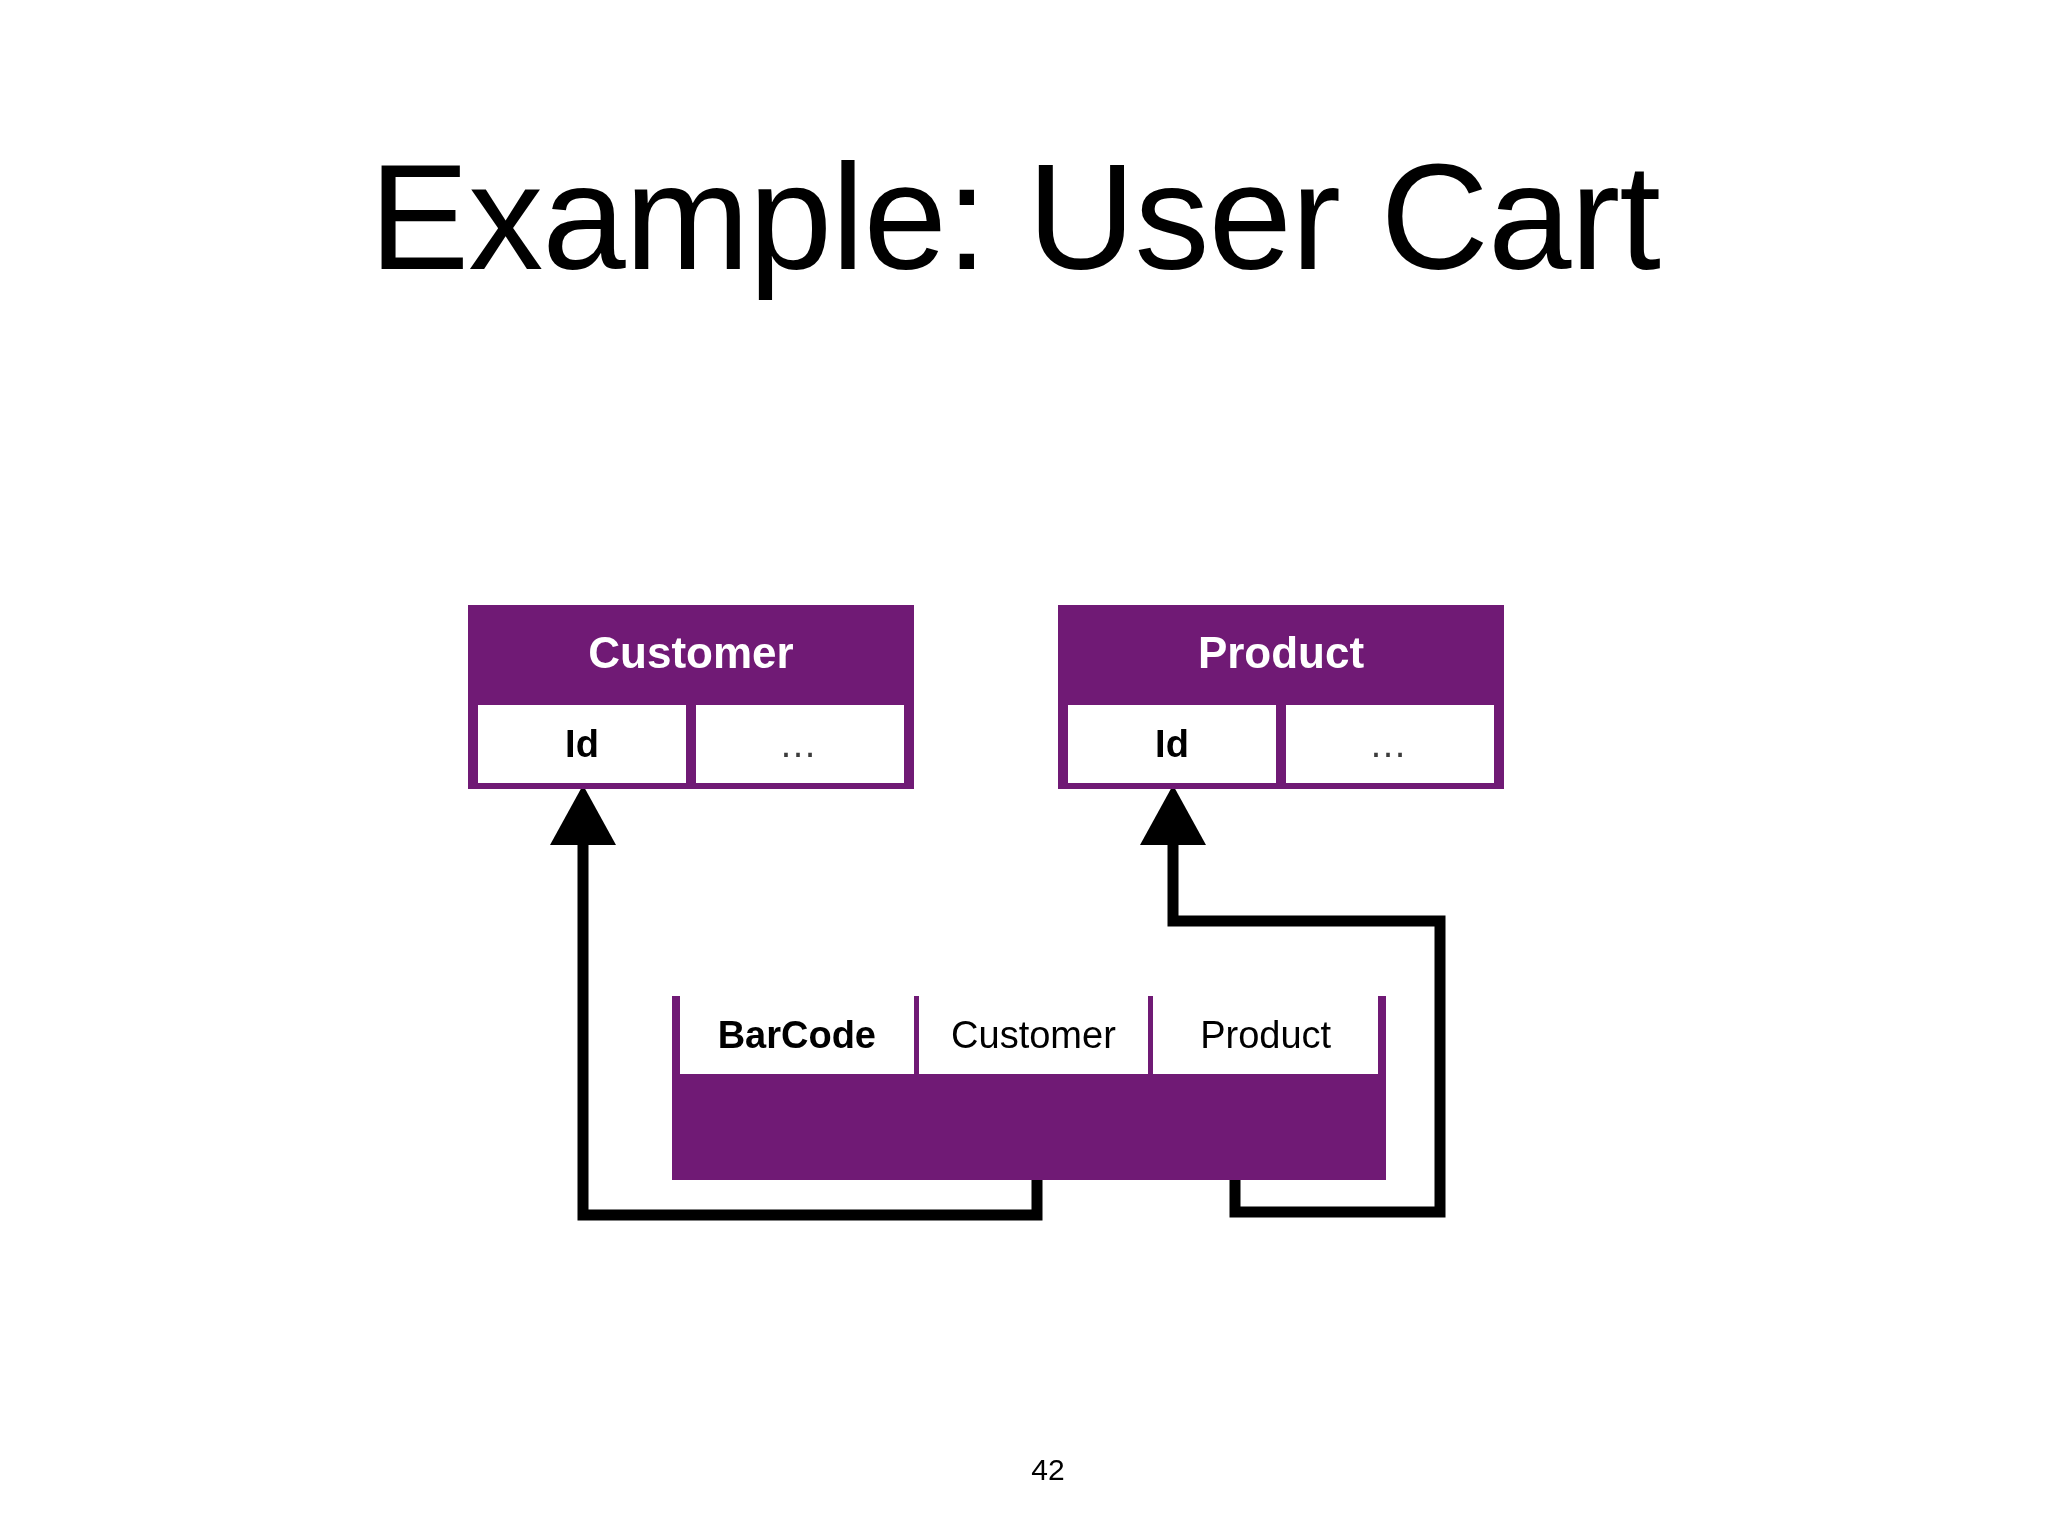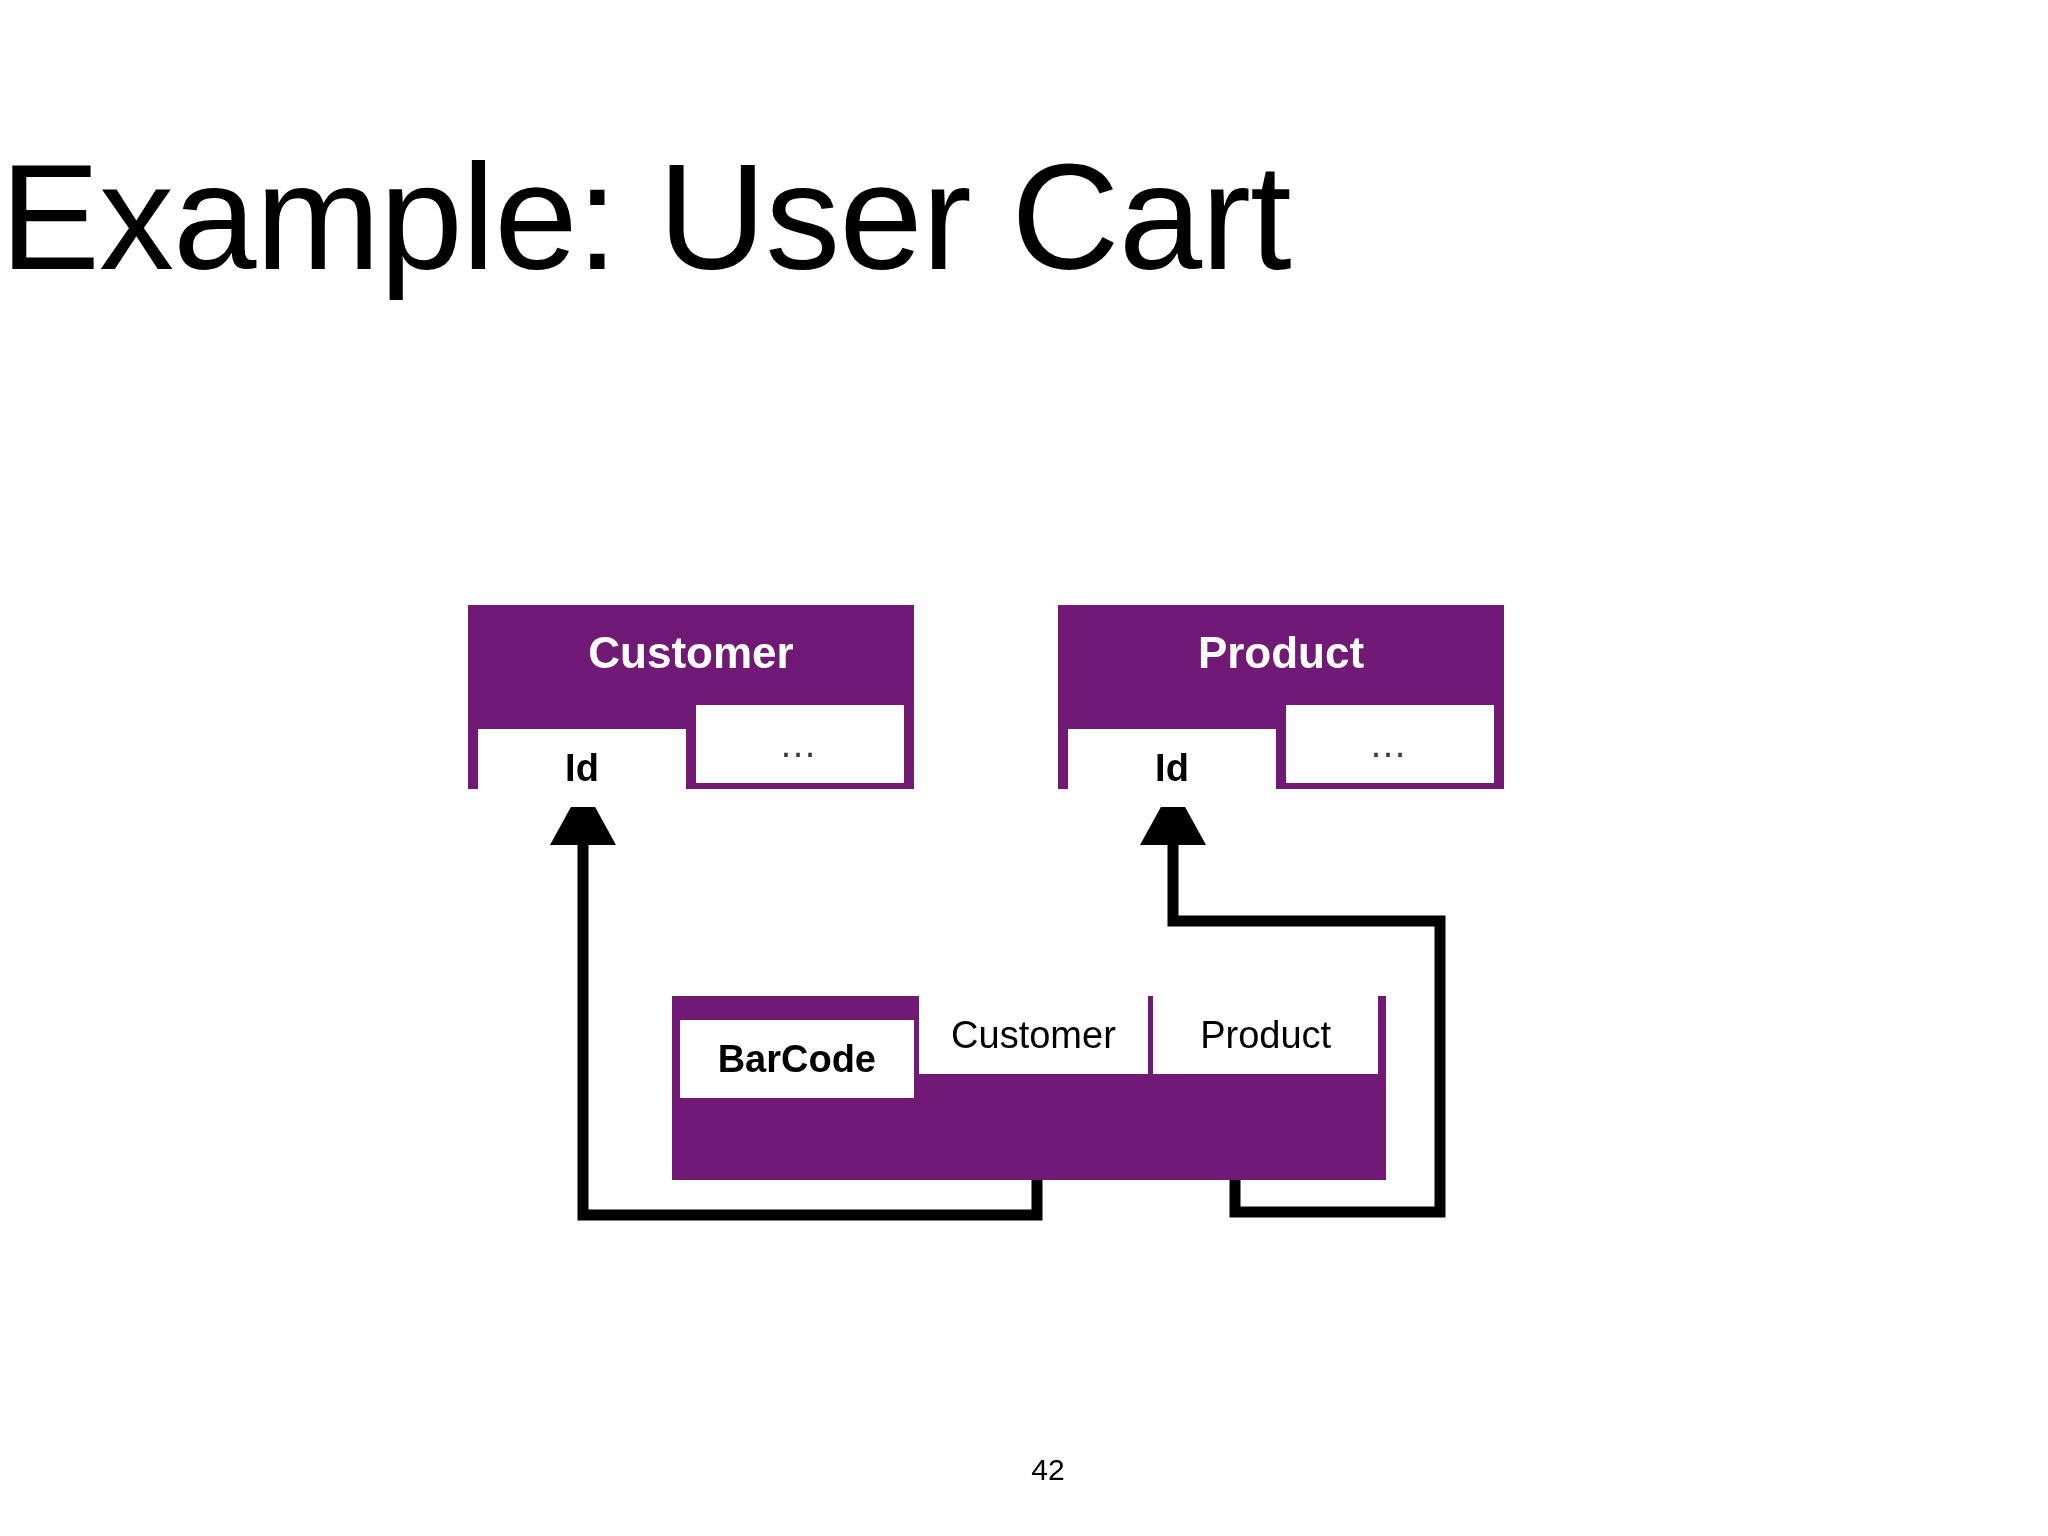--- a/index.html
+++ b/index.html
@@ -16,21 +16,21 @@
     font-family: "Liberation Sans", sans-serif;
     color: #000000;
   }
 
   
   .slide-title {
     position: absolute;
     left: 0;
     top: 142px;
     width: 1660px;
-    text-align: left;
+    text-align: right;
     font-family: "Liberation Sans", sans-serif;
     font-weight: 300;
     font-size: 150px;
     line-height: 1.0;
     letter-spacing: -1px;
     color: #000000;
     white-space: nowrap;
   }
 
   
@@ -75,21 +75,20 @@
     justify-content: center;
     text-align: center;
     white-space: nowrap;
     font-family: "Liberation Sans", sans-serif;
     color: #000000;
     box-sizing: border-box;
     overflow: hidden;
   }
   .field.key {
     font-weight: bold;
-    margin-top: 24px;
   }
   .field.plain {
     font-weight: normal;
   }
   .field.ellipsis {
     font-weight: normal;
     color: #3c3c3c;
     letter-spacing: 4px;
   }
 

